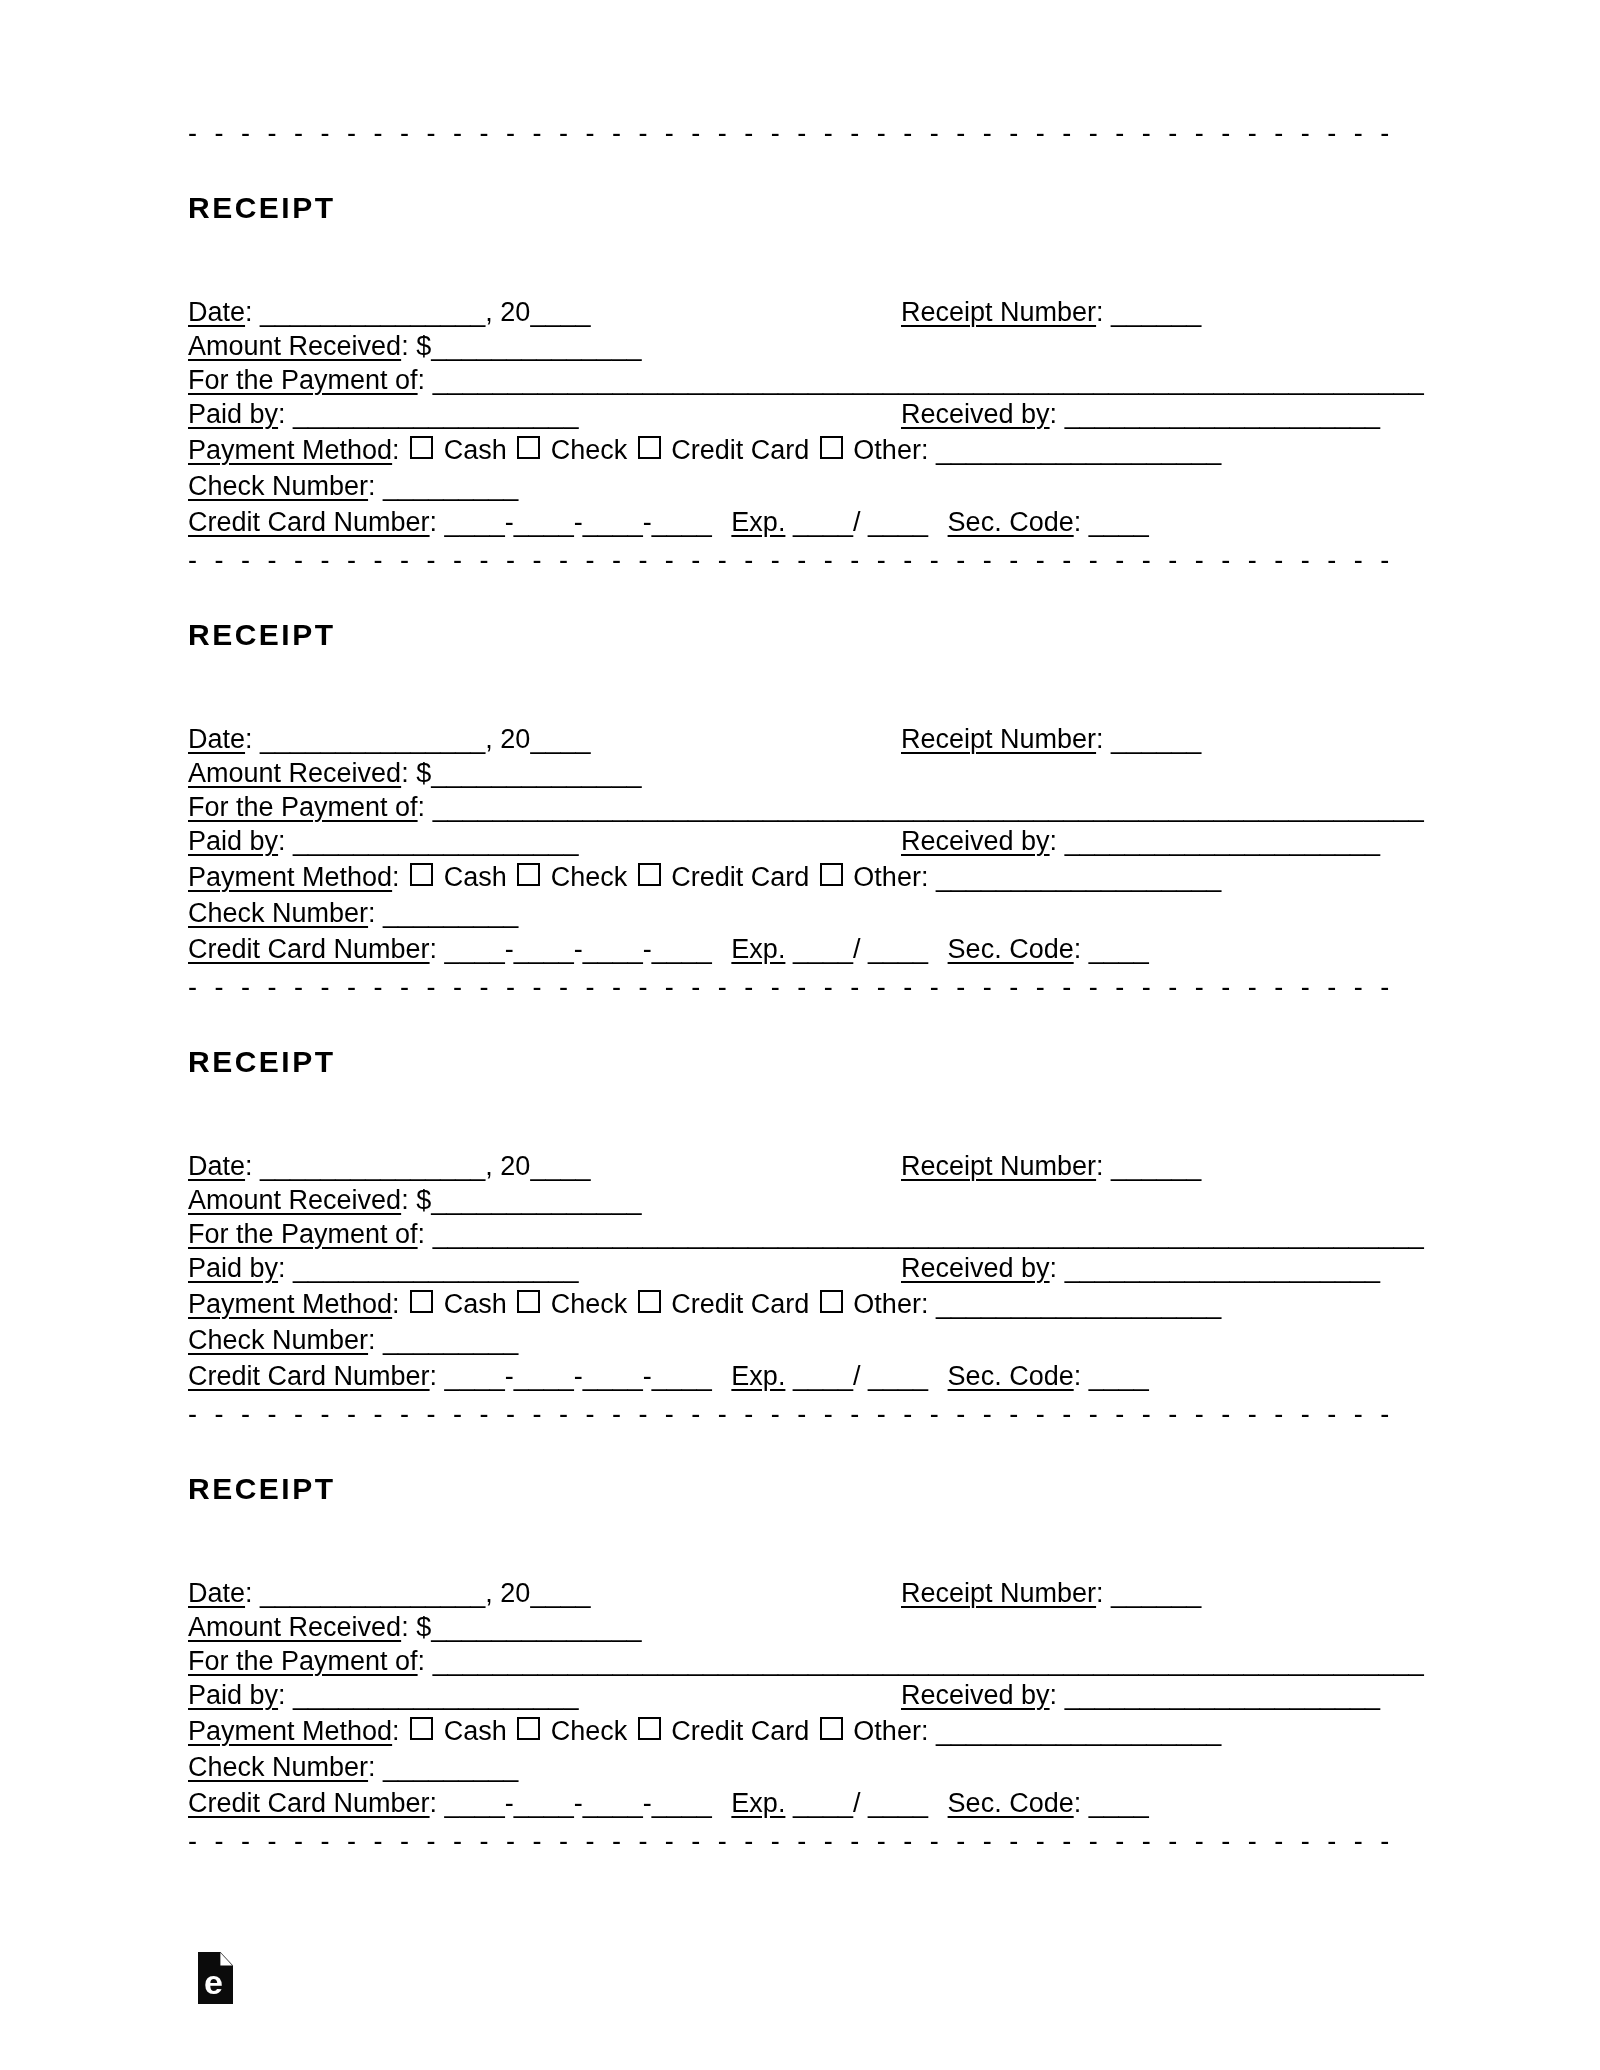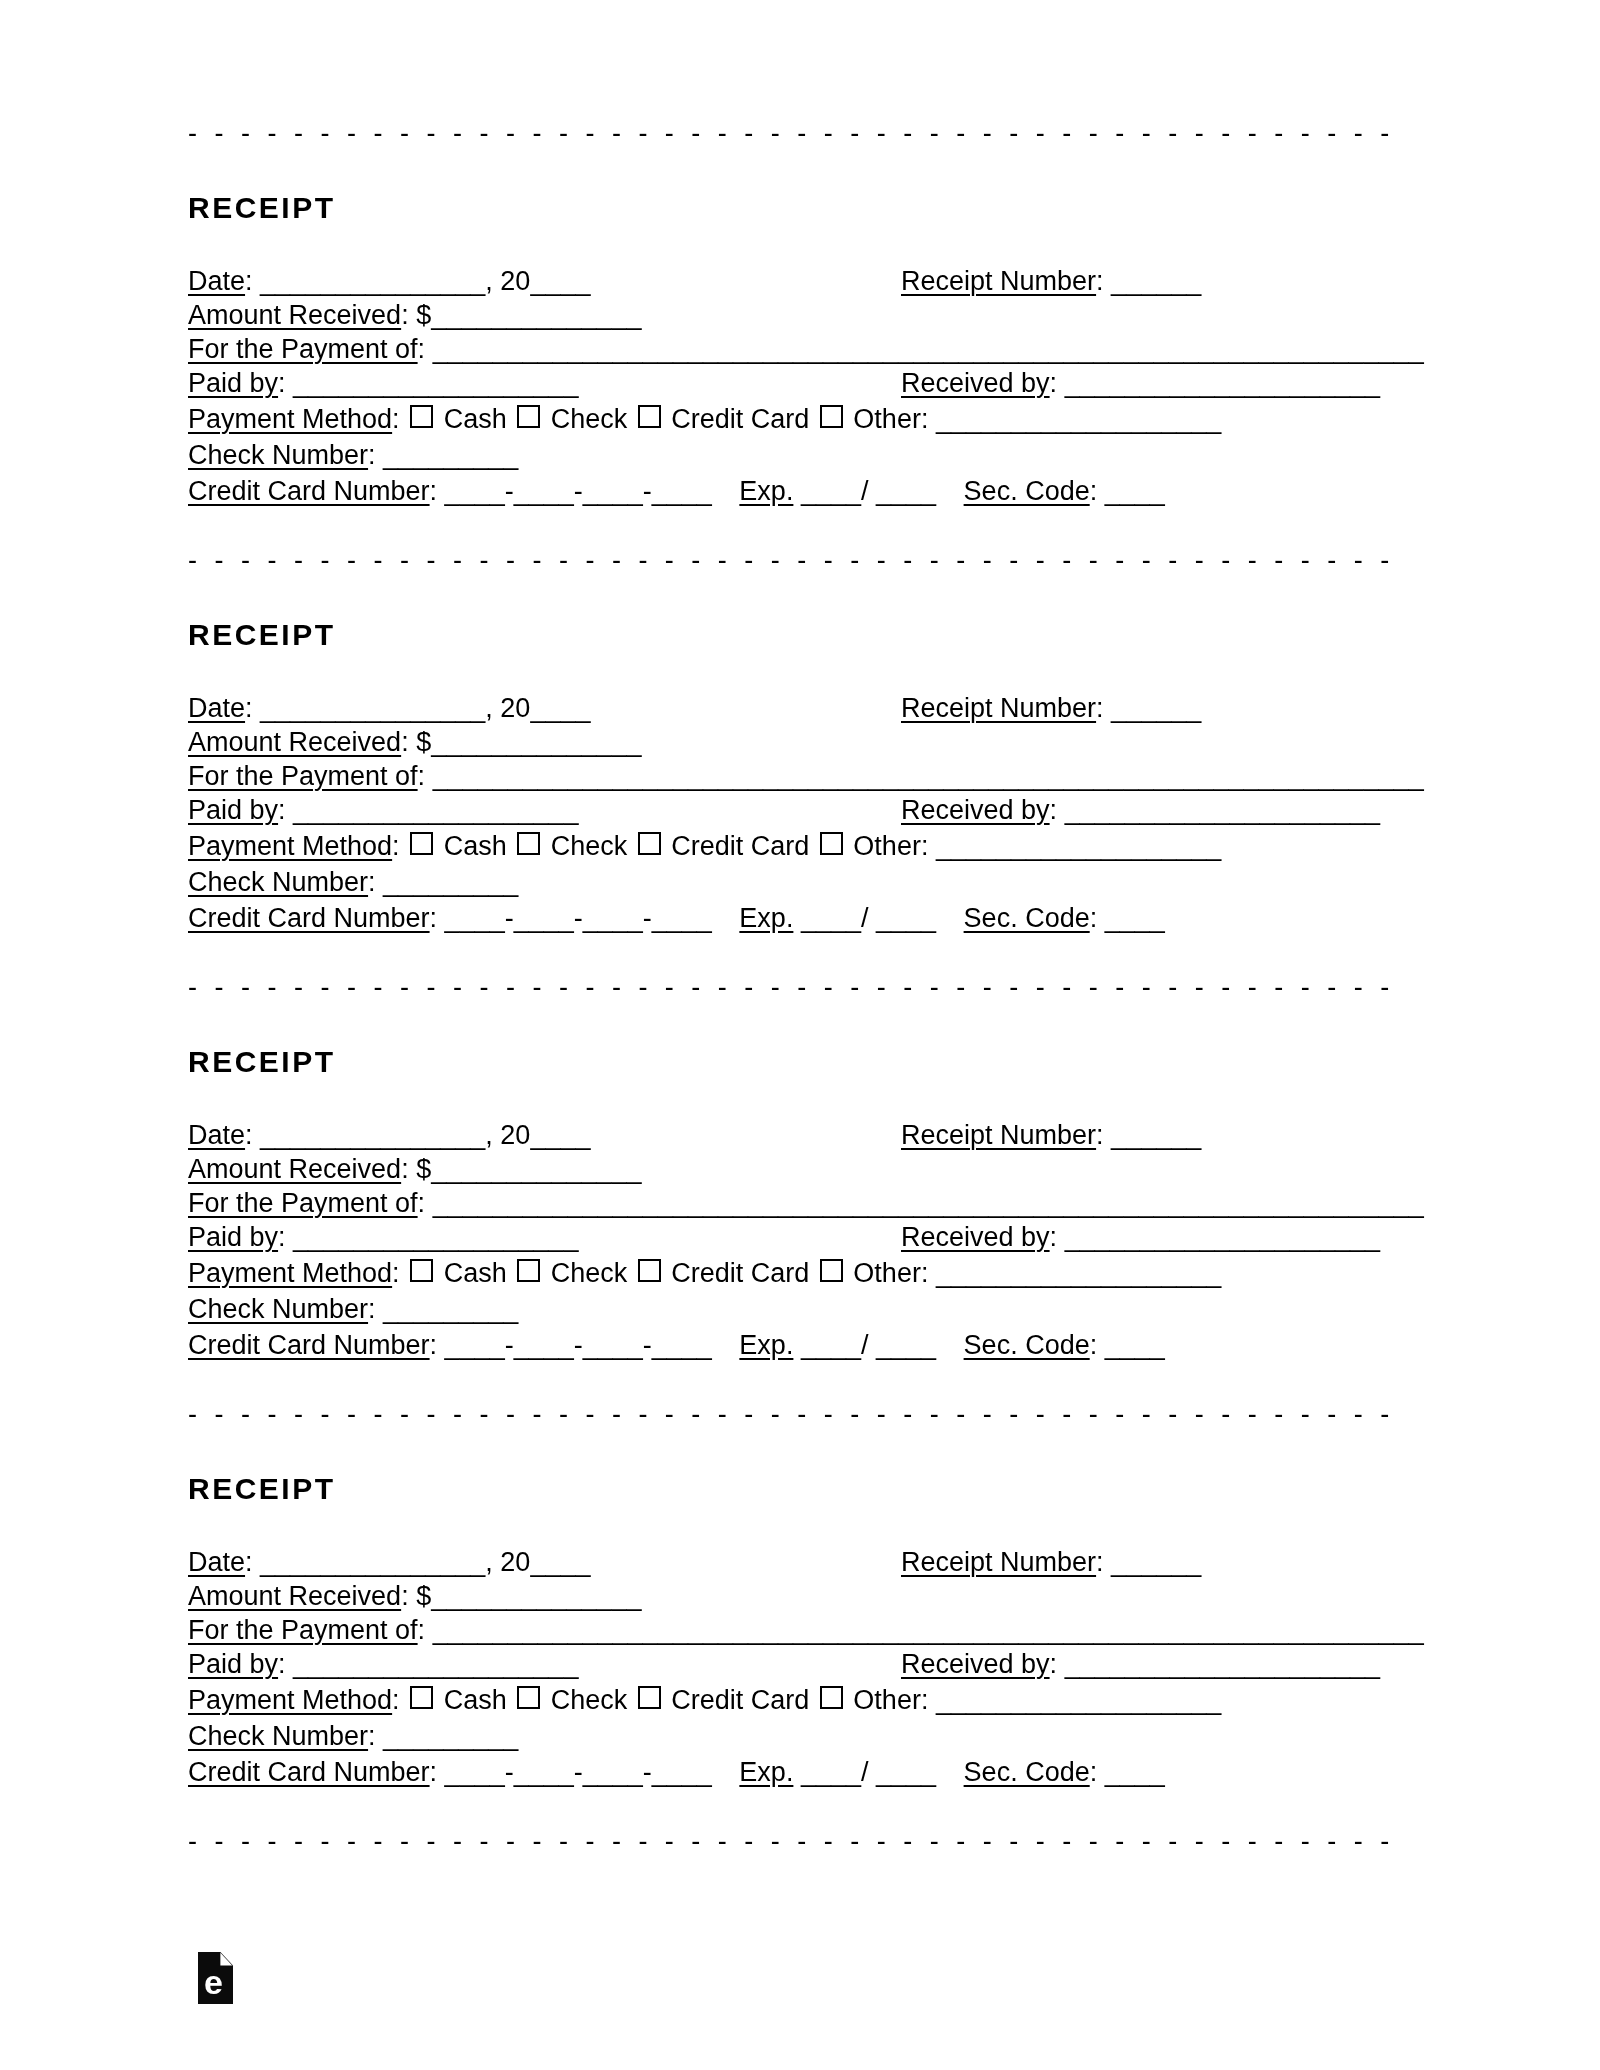--- a/index.html
+++ b/index.html
@@ -12,29 +12,29 @@
   .sep {
     line-height:27px; letter-spacing:5px; white-space:nowrap;
     overflow:hidden; color:#000;
   }
   .receipt-block { height:427px; }
   .receipt-title {
     margin:40px 0 0 0; font-weight:bold; font-size:30px; line-height:42px;
     letter-spacing:2.5px;
   }
   .row { position:relative; line-height:34px; white-space:nowrap; }
-  .r1 { margin-top:35px; }
+  .r1 { margin-top:66px; }
   .r5, .r6, .r7 { margin-top:2px; }
   .right-col { position:absolute; left:713px; top:0; }
   .u { text-decoration:underline; text-decoration-thickness:2px; text-underline-offset:4px; }
   .box {
     display:inline-block; width:19px; height:19px; border:2px solid #000;
     margin:0 3px; background:#fff;
   }
-  .ml { margin-left:20px;text-decoration:underline; }
+  .ml { margin-left:12px;text-decoration:underline; }
   .logo { position:absolute; left:198px; top:1952px; width:35px; height:52px; }
   .logo-sheet {
     position:absolute; inset:0; background:#0b0b0b;
     clip-path: polygon(0 0, 64% 0, 100% 26%, 100% 100%, 0 100%);
   }
   .logo-fold {
     position:absolute; left:64%; top:0; width:36%; height:26%;
     background:#fff; clip-path: polygon(0 6%, 94% 100%, 0 100%);
   }
   .logo-letter {

